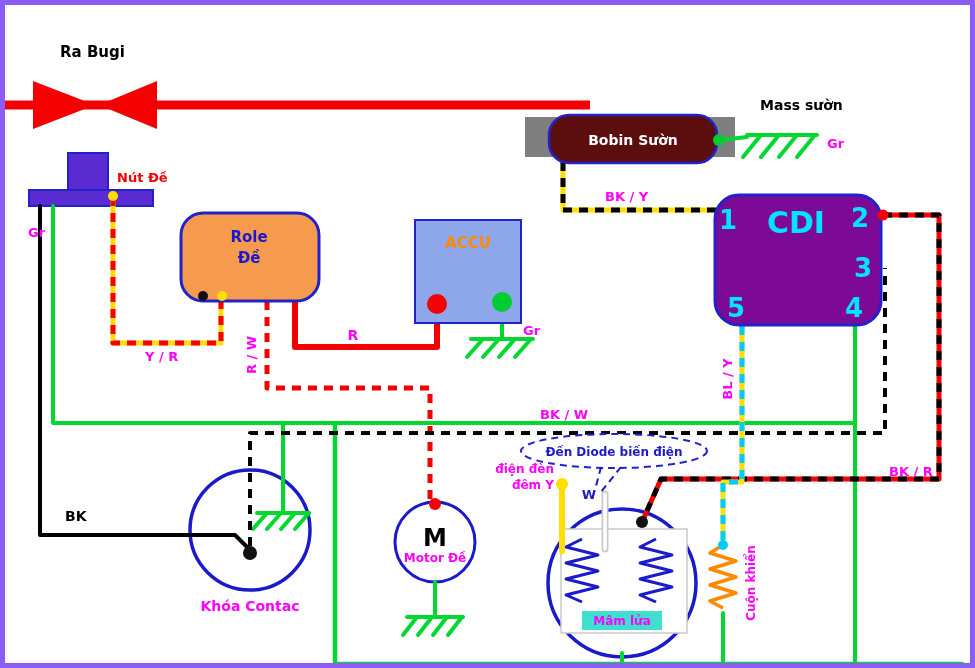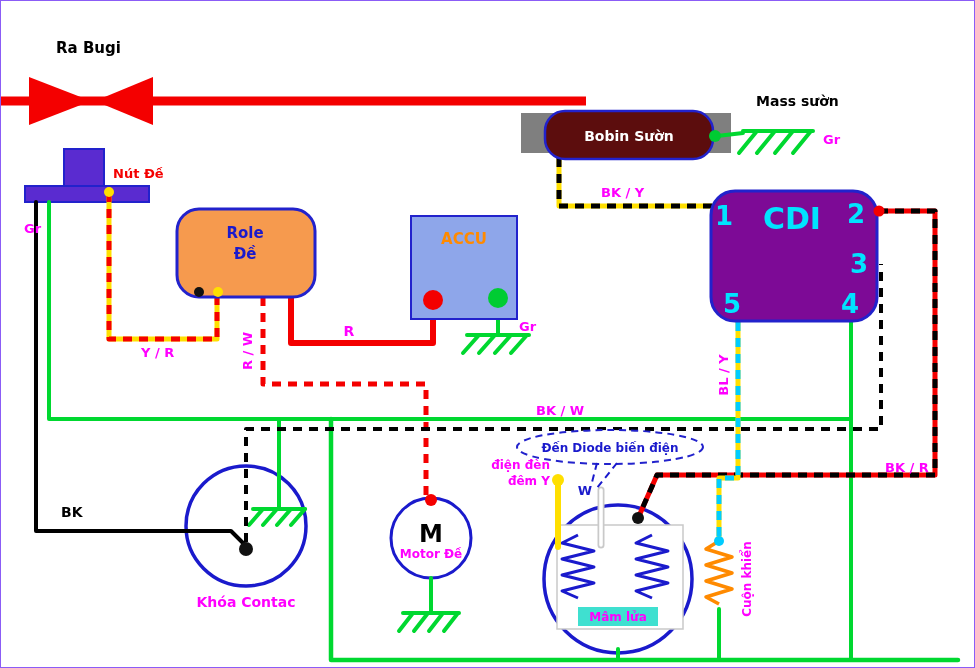--- a/index.html
+++ b/index.html
@@ -1,16 +1,16 @@
 <!DOCTYPE html>
 <html style="--green: #00d830; --red: #f40000; --yellow: #ffdf00; --black: #000000; --cyan: #00ccff; --magenta: #ff00ff; --orange: #ff8a00; --cyan_text: #00e4ff; --blue_text: #1a1acc; --box_border: #2222cc; --cdi_fill: #7d0a96; --role_fill: #f69a4e; --accu_fill: #8ea6ea; --bobin_fill: #5c0d0d; --button_fill: #5a2bd0; --plate_gray: #7f7f7f; --label_bg: #3fe0d0; --green_dot: #00cc33;"><head>
 <meta charset="utf-8">
 <style>
   html,body{margin:0;padding:0;background:#f4f4f4;}
-  .stage{position:relative;width:975px;height:668px;background:#ffffff;border:1px solid #8b5cf6;box-sizing:border-box;overflow:hidden;margin:0;}
+  .stage{position:relative;width:975px;height:668px;background:#ffffff;border:5px solid #8b5cf6;box-sizing:border-box;overflow:hidden;margin:0;}
   svg{position:absolute;left:0;top:0;}
   text{font-family:"DejaVu Sans","Liberation Sans",sans-serif;font-weight:bold;}
   .w{fill:none;stroke-linejoin:round;}
   .cap{stroke-linecap:round;}
   .wl-green{stroke:var(--green);}
   .wl-red{stroke:var(--red);}
   .wl-yellow{stroke:var(--yellow);}
   .wl-black{stroke:var(--black);}
   .wl-cyan{stroke:var(--cyan);}
   .wl-orange{stroke:var(--orange);}

